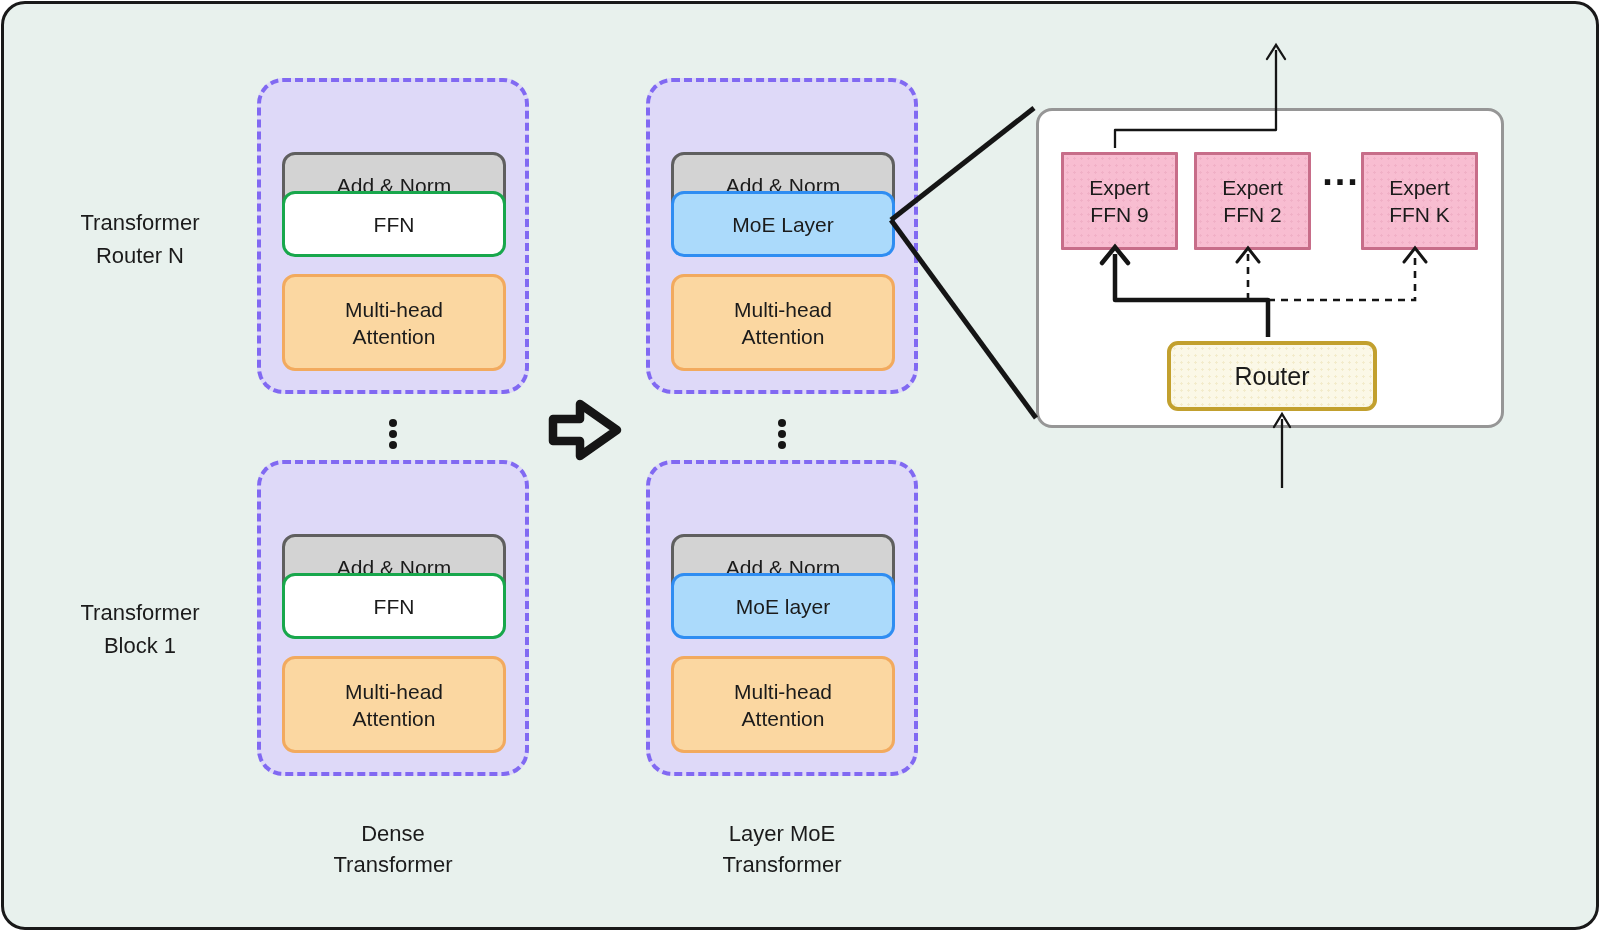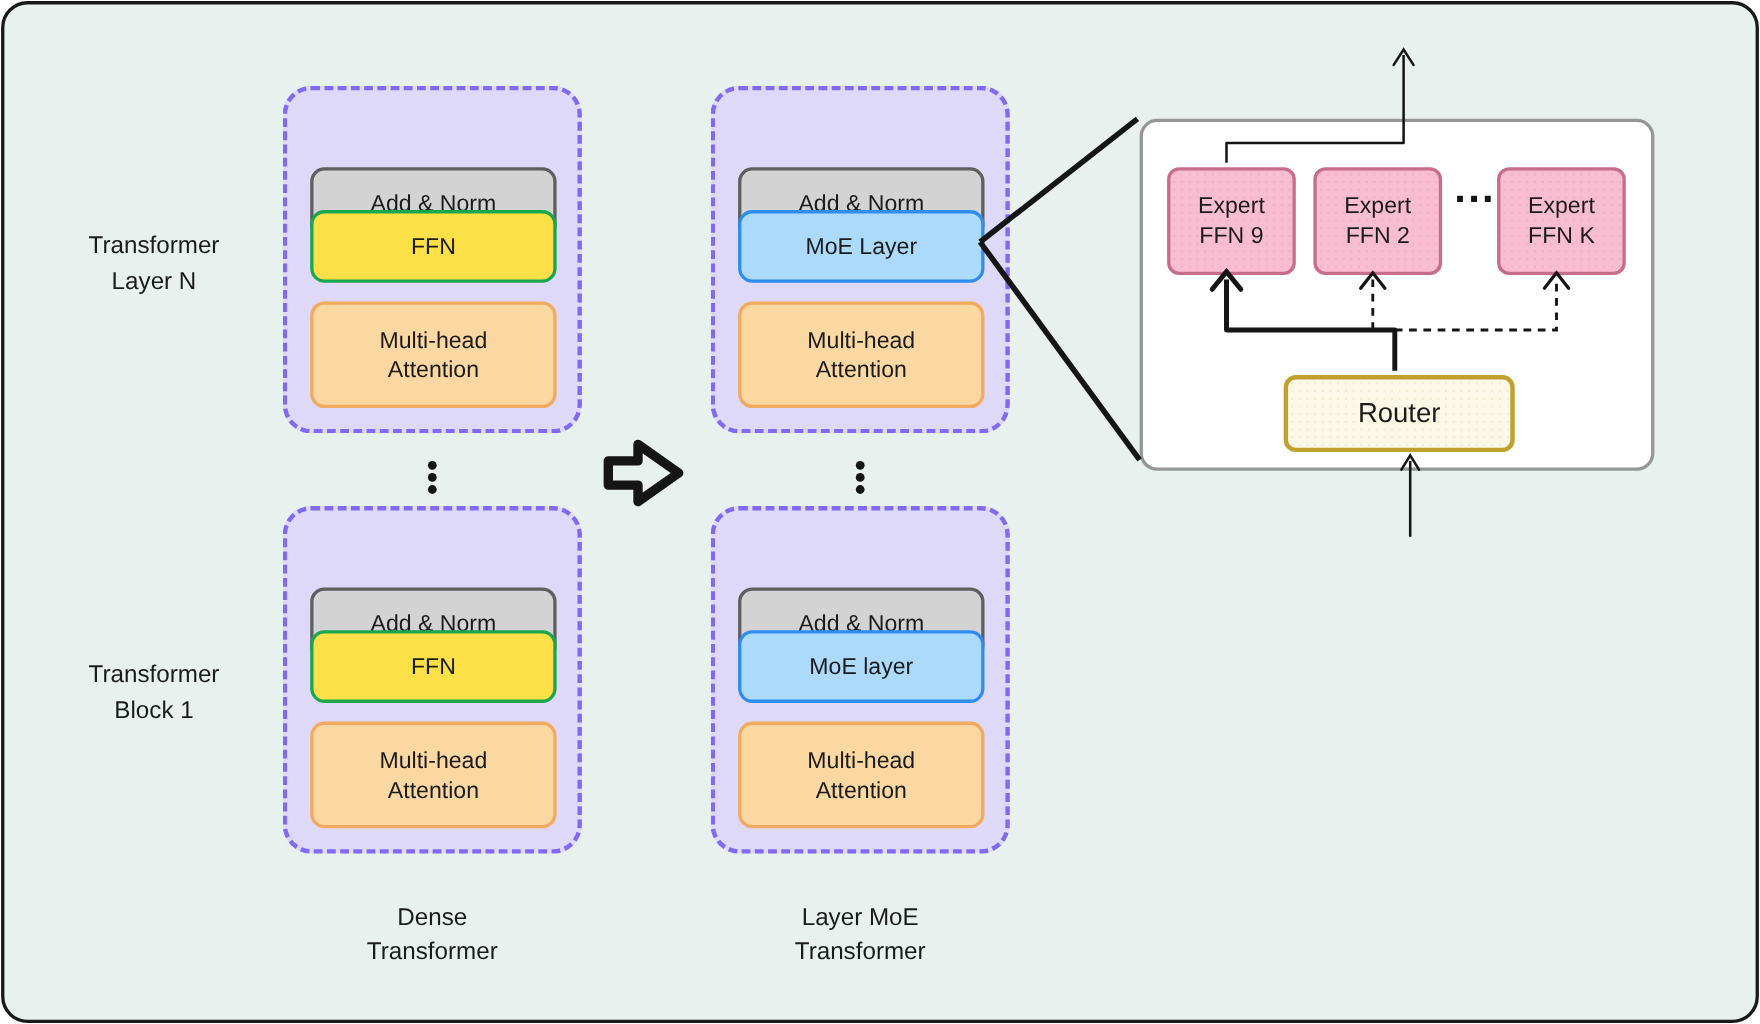--- a/index.html
+++ b/index.html
@@ -22,21 +22,21 @@
   .pb-sparse-bottom{left:642px;top:456px;}
   .layer{
     position:absolute;left:21px;width:224px;box-sizing:border-box;border-radius:13px;
     display:flex;align-items:center;justify-content:center;text-align:center;
     font-size:21px;font-weight:500;line-height:27px;
   }
   .l1{top:24px;height:66px;}
   .l2{top:109px;height:66px;}
   .l3{top:192px;height:97px;}
   .norm{background:#d3d3d3;border:3px solid #5f5f5f;margin-top:46px;}
-  .ffn{background:#fde047;border:3px solid #18a74c;}
+  .ffn{background:#ffffff;border:3px solid #18a74c;}
   .attn{background:#fbd7a1;border:3px solid #f2aa5e;}
   .moe{background:#abdafb;border:3px solid #2f8df2;}
   .attn .layer-label{display:block;max-width:150px;}
   
   .side-label{position:absolute;width:200px;text-align:center;font-size:22px;line-height:33px;font-weight:500;}
   .lbl-n{left:36px;top:202px;}
   .lbl-1{left:36px;top:592px;}
   .caption{position:absolute;width:272px;text-align:center;font-size:22px;line-height:31px;font-weight:500;}
   .cap-dense{left:253px;top:814px;}
   .cap-sparse{left:642px;top:814px;}
@@ -45,21 +45,21 @@
   .vd-left{left:385px;top:415px;}
   .vd-mid{left:774px;top:415px;}
   .vdots i{display:block;width:8px;height:8px;border-radius:50%;background:#151515;margin-bottom:3px;}
   
   .panel{
     position:absolute;left:1032px;top:104px;width:468px;height:320px;box-sizing:border-box;
     background:#ffffff;border:3px solid #969696;border-radius:16px;z-index:1;
   }
   .expert{
     position:absolute;top:41px;width:117px;height:98px;box-sizing:border-box;
-    background:#f8bdd1;border:3px solid #c76d89;border-radius:11px;
+    background:#f8bdd1;border:3px solid #c76d89;border-radius:1px;
     background-image:radial-gradient(rgba(170,60,100,0.10) 1.2px, transparent 1.3px);
     background-size:7px 7px;
     display:flex;flex-direction:column;align-items:center;justify-content:center;
     font-size:21px;line-height:27px;font-weight:500;text-align:center;
   }
   .e1{left:22px;} .e2{left:155px;} .e3{left:322px;}
   .hdots{
     position:absolute;left:280px;top:42px;width:44px;text-align:center;
     font-size:38px;font-weight:800;line-height:38px;letter-spacing:2px;color:#151515;
   }
@@ -73,21 +73,21 @@
   
   .wires{position:absolute;left:0;top:0;z-index:5;pointer-events:none;}
 </style>
 </head>
 <body>
 
 <div class="frame">
 
   <div class="side-label lbl-n">
     <div>Transformer</div>
-    <div>Layer N</div>
+    <div>Router N</div>
   </div>
   <div class="side-label lbl-1">
     <div>Transformer</div>
     <div>Block 1</div>
   </div>
 
   <div class="pblock pb-dense-top">
     <div class="layer l1 norm">
       <span class="layer-label">Add &amp; Norm</span>
     </div>

